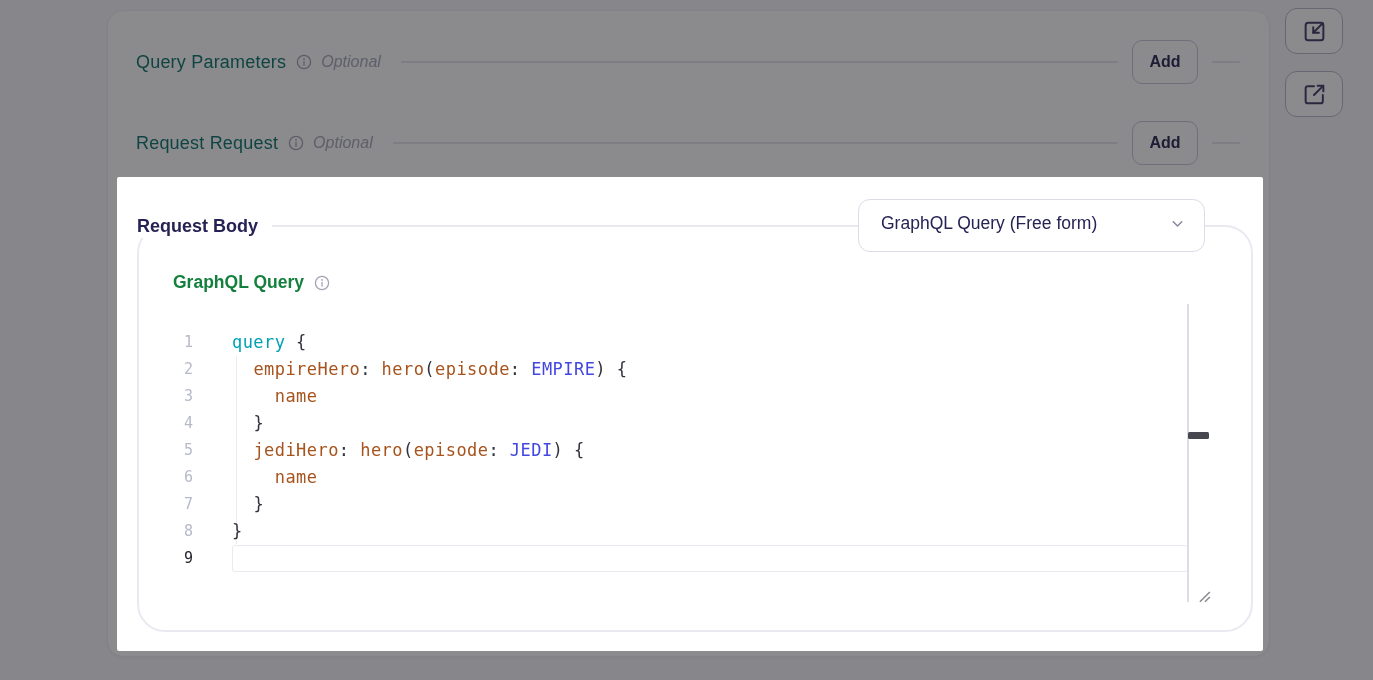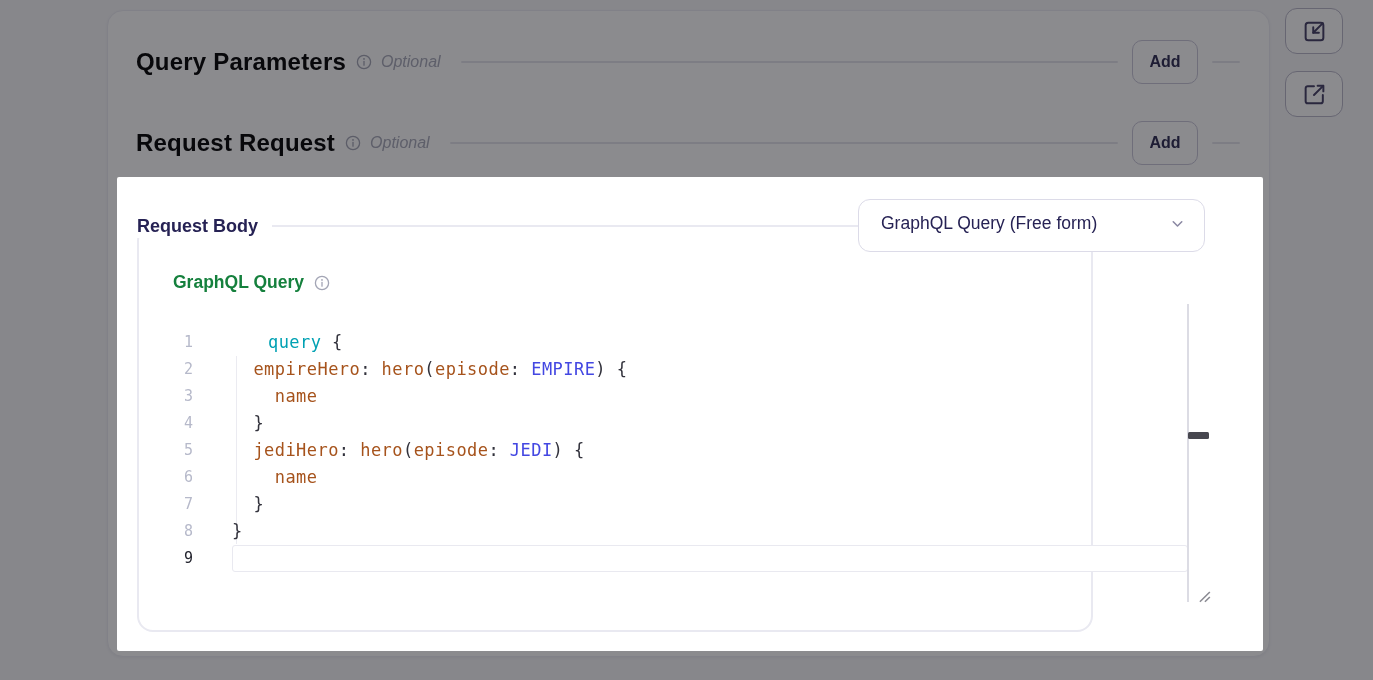--- a/index.html
+++ b/index.html
@@ -16,36 +16,36 @@
   .icon-btn { position:absolute; left:1285px; width:58px; height:46px;
               background:#ffffff; border:1.5px solid #b9b7c9; border-radius:12px;
               display:flex; align-items:center; justify-content:center;
               color:#423e63; cursor:pointer; }
   .icon-btn svg { width:25px; height:25px; stroke:currentColor; fill:none;
                   stroke-width:1.9; stroke-linecap:round; stroke-linejoin:round; }
 
   
   .field-row { position:absolute; left:136px; width:1104px; height:44px;
                display:flex; align-items:center; }
-  .row-title { font-size:24px; font-weight:700; color:#000000; letter-spacing:.2px;
+  .row-title { font-size:18px; font-weight:400; color:#0f766e; letter-spacing:.2px;
                white-space:nowrap; }
   .info-icon { display:inline-flex; margin-left:10px; color:#a3a5b5; }
   .info-icon svg { width:16px; height:16px; }
   .optional { margin-left:9px; font-size:16px; font-style:italic; color:#a7a9b9;
               white-space:nowrap; }
   .hline { height:2px; background:#e4e4ec; border-radius:1px; }
   .hline.flex { flex:1; margin-left:20px; margin-right:14px; }
   .hline.end { width:28px; margin-left:14px; }
   .add-btn { width:66px; height:44px; background:#ffffff; border:1.5px solid #c8c6d8;
              border-radius:10px; font-family:"Liberation Sans",sans-serif;
              font-size:16px; font-weight:600; color:#2b2950; cursor:pointer; }
 
   
-  .rb-panel { position:absolute; left:137px; top:225px; width:956px; height:407px;
-              border:2px solid #e9e9f1; border-radius:16px; background:#ffffff; }
+  .rb-panel { position:absolute; left:137px; top:225px; width:1116px; height:407px;
+              border:2px solid #e9e9f1; border-radius:28px; background:#ffffff; }
   .rb-legend { position:absolute; left:-2px; top:-13px; background:#ffffff;
                padding-right:14px; height:24px; line-height:24px;
                font-size:18px; font-weight:600; color:#262254; white-space:nowrap; }
   .select-box { position:absolute; left:719px; top:-28px; width:347px; height:53px;
                 background:#ffffff; border:1.5px solid #dcdbe8; border-radius:12px;
                 display:flex; align-items:center; padding:0 18px 4px 22px;
                 cursor:pointer; }
   .select-box .sel-text { flex:1; font-size:17.5px; color:#262254; white-space:nowrap; }
   .select-box svg { width:17px; height:17px; stroke:#8b89a3; fill:none;
                     stroke-width:2.2; stroke-linecap:round; stroke-linejoin:round; }
@@ -143,21 +143,21 @@
         <div class="gutter-num">2</div>
         <div class="gutter-num">3</div>
         <div class="gutter-num">4</div>
         <div class="gutter-num">5</div>
         <div class="gutter-num">6</div>
         <div class="gutter-num">7</div>
         <div class="gutter-num">8</div>
         <div class="gutter-num active">9</div>
       </div>
     <div class="editor-lines">
-        <div class="code-line"><span style="color: rgb(0, 161, 179); margin-left: 36px;">query</span><span style="color: rgb(50, 50, 60);"> {</span></div>
+        <div class="code-line"><span style="color: rgb(0, 161, 179);">query</span><span style="color: rgb(50, 50, 60);"> {</span></div>
         <div class="code-line"><span style="color: rgb(50, 50, 60);">  </span><span style="color: rgb(166, 83, 28);">empireHero</span><span style="color: rgb(50, 50, 60);">:</span><span style="color: rgb(50, 50, 60);"> </span><span style="color: rgb(166, 83, 28);">hero</span><span style="color: rgb(50, 50, 60);">(</span><span style="color: rgb(166, 83, 28);">episode</span><span style="color: rgb(50, 50, 60);">:</span><span style="color: rgb(50, 50, 60);"> </span><span style="color: rgb(67, 71, 226);">EMPIRE</span><span style="color: rgb(50, 50, 60);">) {</span></div>
         <div class="code-line"><span style="color: rgb(50, 50, 60);">    </span><span style="color: rgb(166, 83, 28);">name</span></div>
         <div class="code-line"><span style="color: rgb(50, 50, 60);">  </span><span style="color: rgb(50, 50, 60);">}</span></div>
         <div class="code-line"><span style="color: rgb(50, 50, 60);">  </span><span style="color: rgb(166, 83, 28);">jediHero</span><span style="color: rgb(50, 50, 60);">:</span><span style="color: rgb(50, 50, 60);"> </span><span style="color: rgb(166, 83, 28);">hero</span><span style="color: rgb(50, 50, 60);">(</span><span style="color: rgb(166, 83, 28);">episode</span><span style="color: rgb(50, 50, 60);">:</span><span style="color: rgb(50, 50, 60);"> </span><span style="color: rgb(67, 71, 226);">JEDI</span><span style="color: rgb(50, 50, 60);">) {</span></div>
         <div class="code-line"><span style="color: rgb(50, 50, 60);">    </span><span style="color: rgb(166, 83, 28);">name</span></div>
         <div class="code-line"><span style="color: rgb(50, 50, 60);">  </span><span style="color: rgb(50, 50, 60);">}</span></div>
         <div class="code-line"><span style="color: rgb(50, 50, 60);">}</span></div>
         <div class="code-line active"></div>
       </div>
 

